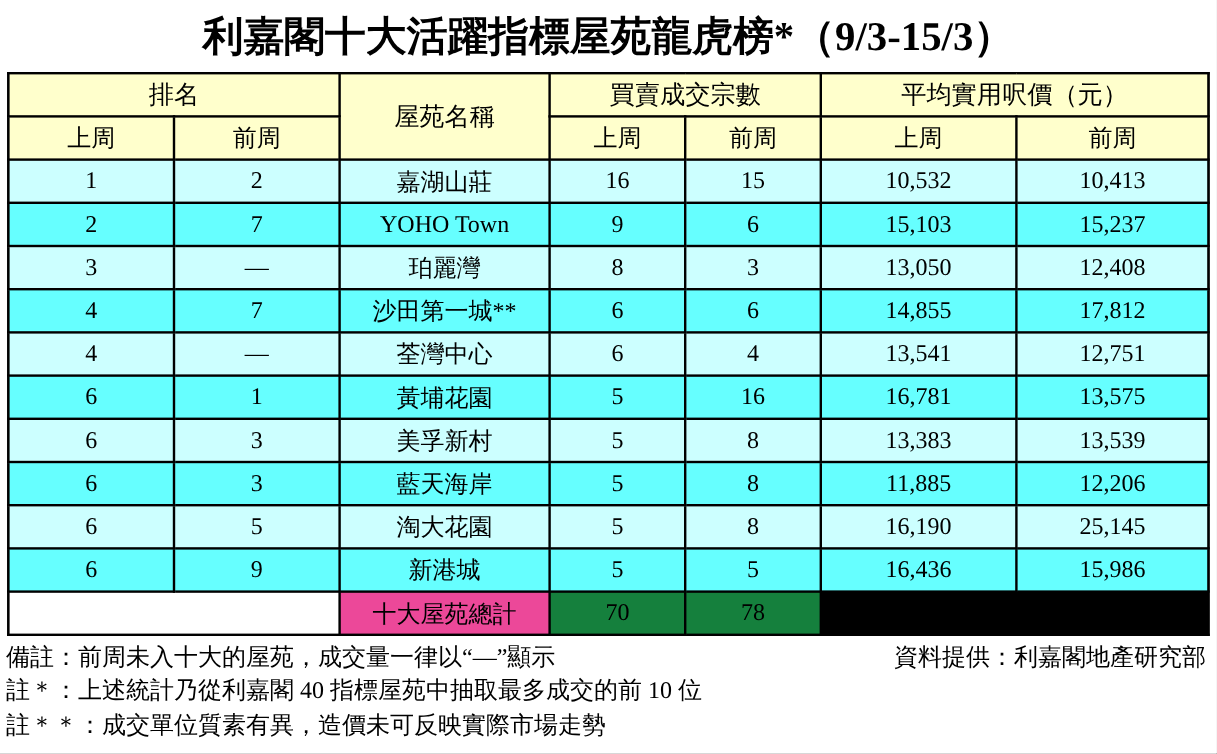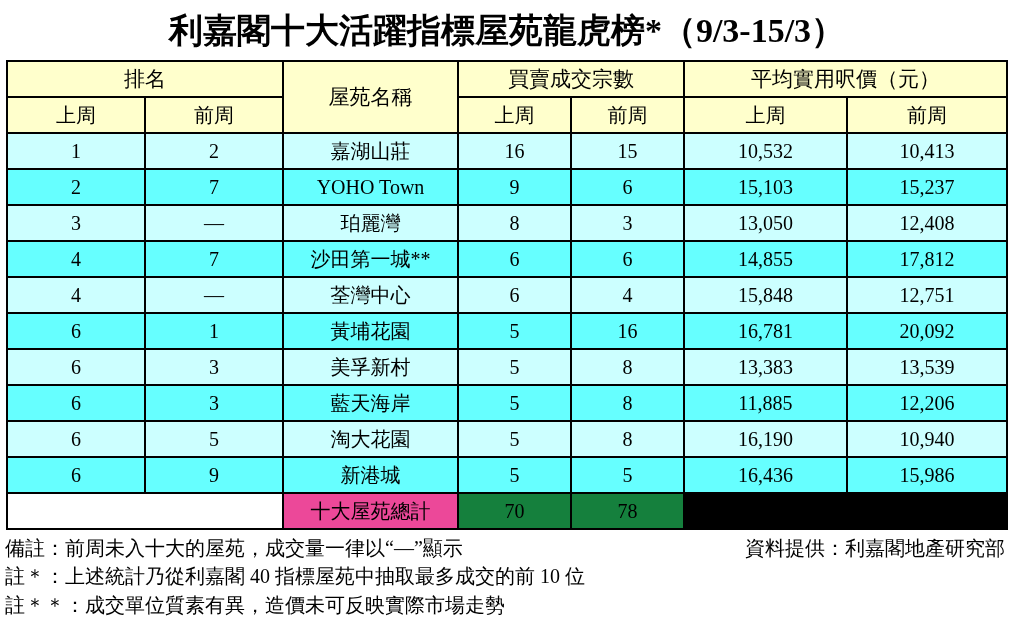--- a/index.html
+++ b/index.html
@@ -172,31 +172,31 @@
         <td>6</td>
         <td>14,855</td>
         <td>17,812</td>
       </tr>
       <tr class="row-a">
         <td>4</td>
         <td>—</td>
         <td class="name">荃灣中心</td>
         <td>6</td>
         <td>4</td>
-        <td>15,848</td>
+        <td>13,541</td>
         <td>12,751</td>
       </tr>
       <tr class="row-b">
         <td>6</td>
         <td>1</td>
         <td class="name">黃埔花園</td>
         <td>5</td>
         <td>16</td>
         <td>16,781</td>
-        <td>20,092</td>
+        <td>13,575</td>
       </tr>
       <tr class="row-a">
         <td>6</td>
         <td>3</td>
         <td class="name">美孚新村</td>
         <td>5</td>
         <td>8</td>
         <td>13,383</td>
         <td>13,539</td>
       </tr>
@@ -209,21 +209,21 @@
         <td>11,885</td>
         <td>12,206</td>
       </tr>
       <tr class="row-a">
         <td>6</td>
         <td>5</td>
         <td class="name">淘大花園</td>
         <td>5</td>
         <td>8</td>
         <td>16,190</td>
-        <td>10,940</td>
+        <td>25,145</td>
       </tr>
       <tr class="row-b">
         <td>6</td>
         <td>9</td>
         <td class="name">新港城</td>
         <td>5</td>
         <td>5</td>
         <td>16,436</td>
         <td>15,986</td>
       </tr>

